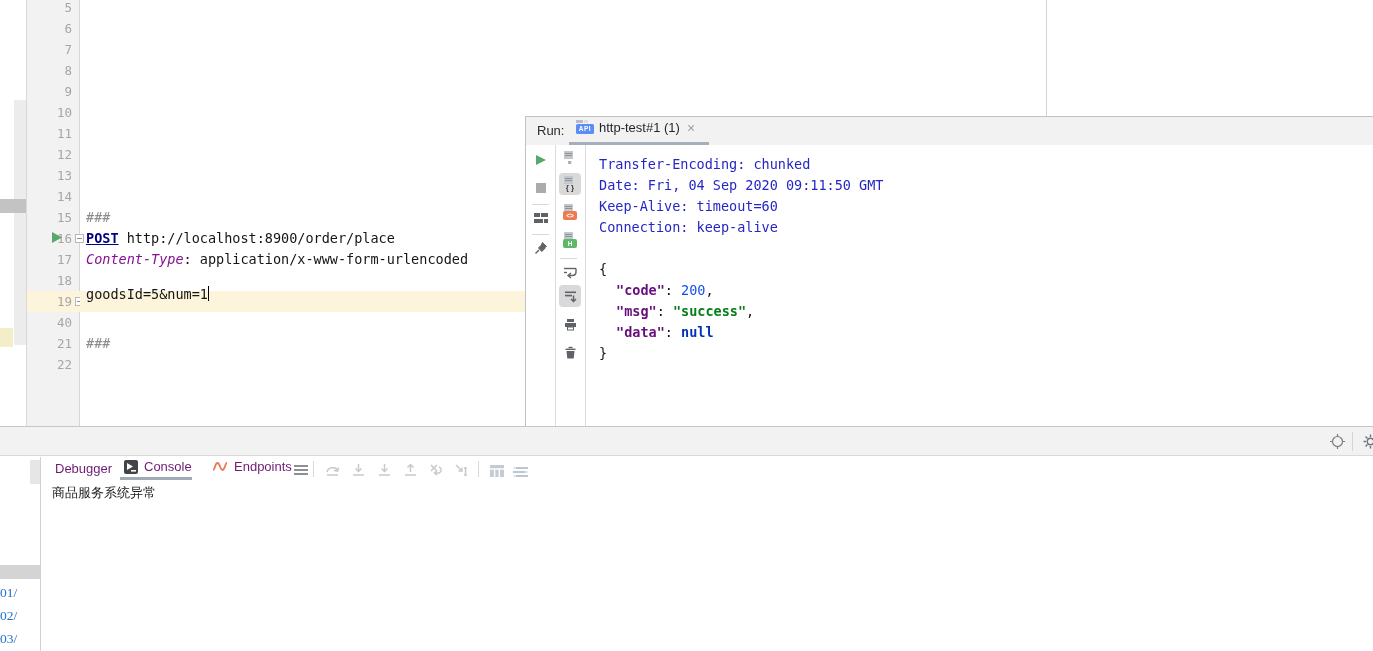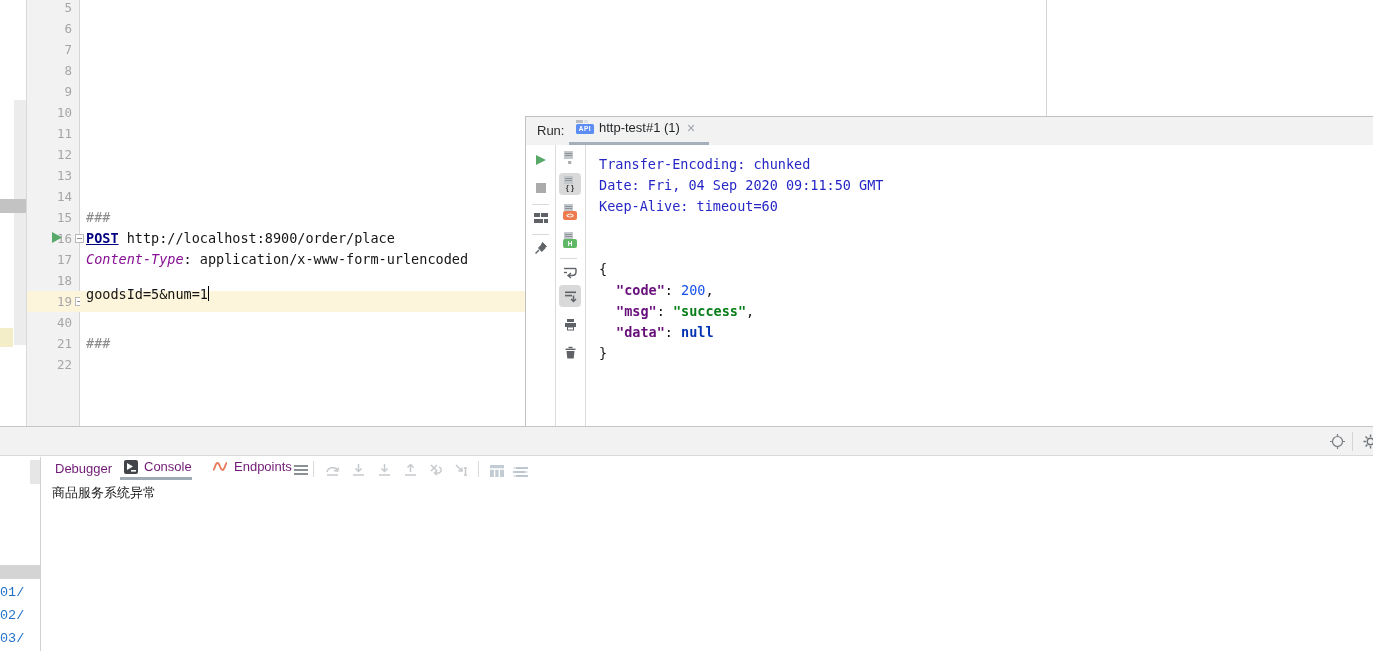--- a/index.html
+++ b/index.html
@@ -53,21 +53,21 @@
            border-top:1px solid #c6c6c6;border-bottom:1px solid #d9d9d9;box-sizing:border-box;}
   
   #bottompanel{left:0;top:457px;right:0;bottom:0;background:#fff;}
   .bp-tab{position:absolute;display:flex;align-items:center;gap:6px;color:#701a75;}
   .console-underline{position:absolute;left:120px;top:20px;width:72px;height:3px;background:#a0abb6;}
   .console-icon{width:14px;height:14px;background:#41454a;border-radius:2px;position:relative;}
   .console-icon svg{position:absolute;left:2px;top:2px;}
   .bp-vline{left:40px;top:0;width:1px;height:194px;background:#d2d2d2;}
   .bp-thumb{left:30px;top:3px;width:10px;height:24px;background:#e6e6e6;}
   .bp-mark{left:0;top:108px;width:40px;height:14px;background:#d4d4d4;}
-  .bp-link{position:absolute;left:0;color:#2373C8;font-family:Liberation Mono, monospace;font-size:13.5px;}
+  .bp-link{position:absolute;left:0;color:#2373C8;font-family:Liberation Serif, serif;font-size:13.5px;}
   .cjk{font-family:"DejaVu Sans","Liberation Sans",sans-serif;color:#1c1c1c;}
   
   .api-icon{width:18px;height:15px;position:relative;}
   .api-icon .bar1{position:absolute;left:0;top:0;width:7px;height:3px;background:#b9bdc1;}
   .api-icon .bar2{position:absolute;left:8px;top:0;width:4px;height:3px;background:#dcdfe2;}
   .api-icon .badge{position:absolute;left:0;top:4px;width:18px;height:10px;background:#5C8DF5;border-radius:1.5px;
                    color:#fff;font-size:6.5px;font-weight:bold;text-align:center;line-height:10px;letter-spacing:.5px;}
   
   .ficon{width:16px;height:16px;position:relative;}
   .ficon .page{position:absolute;left:2px;top:0;width:9px;height:8px;background:#c3c8cd;}
@@ -250,20 +250,21 @@
             <path d="M1.5 5 h8 l-0.8 7.5 h-6.4 Z"></path>
           </g>
         </svg>
       </div>
     <div class="abs vsep2"></div>
 
     <div class="resp mono">
       <div class="rline c-hdr" style="top:9px;">Transfer-Encoding: chunked</div>
       <div class="rline c-hdr" style="top:30px;">Date: Fri, 04 Sep 2020 09:11:50 GMT</div>
       <div class="rline c-hdr" style="top:51px;">Keep-Alive: timeout=60</div>
+      <div class="rline c-hdr" style="top:72px;">Connection: keep-alive</div>
       <div class="rline c-plain" style="top:114px;">{</div>
       <div class="rline" style="top:135px;left:30px;"><span class="c-key">"code"</span><span class="c-plain">: </span><span class="c-num">200</span><span class="c-plain">,</span></div>
       <div class="rline" style="top:156px;left:30px;"><span class="c-key">"msg"</span><span class="c-plain">: </span><span class="c-str">"success"</span><span class="c-plain">,</span></div>
       <div class="rline" style="top:177px;left:30px;"><span class="c-key">"data"</span><span class="c-plain">: </span><span class="c-null">null</span><span class="c-plain"></span></div>
       <div class="rline c-plain" style="top:198px;">}</div>
     </div>
   </div>
 
   <div class="abs" id="graybar">
     <div class="tbtn" style="left:1328px;top:5px;">

